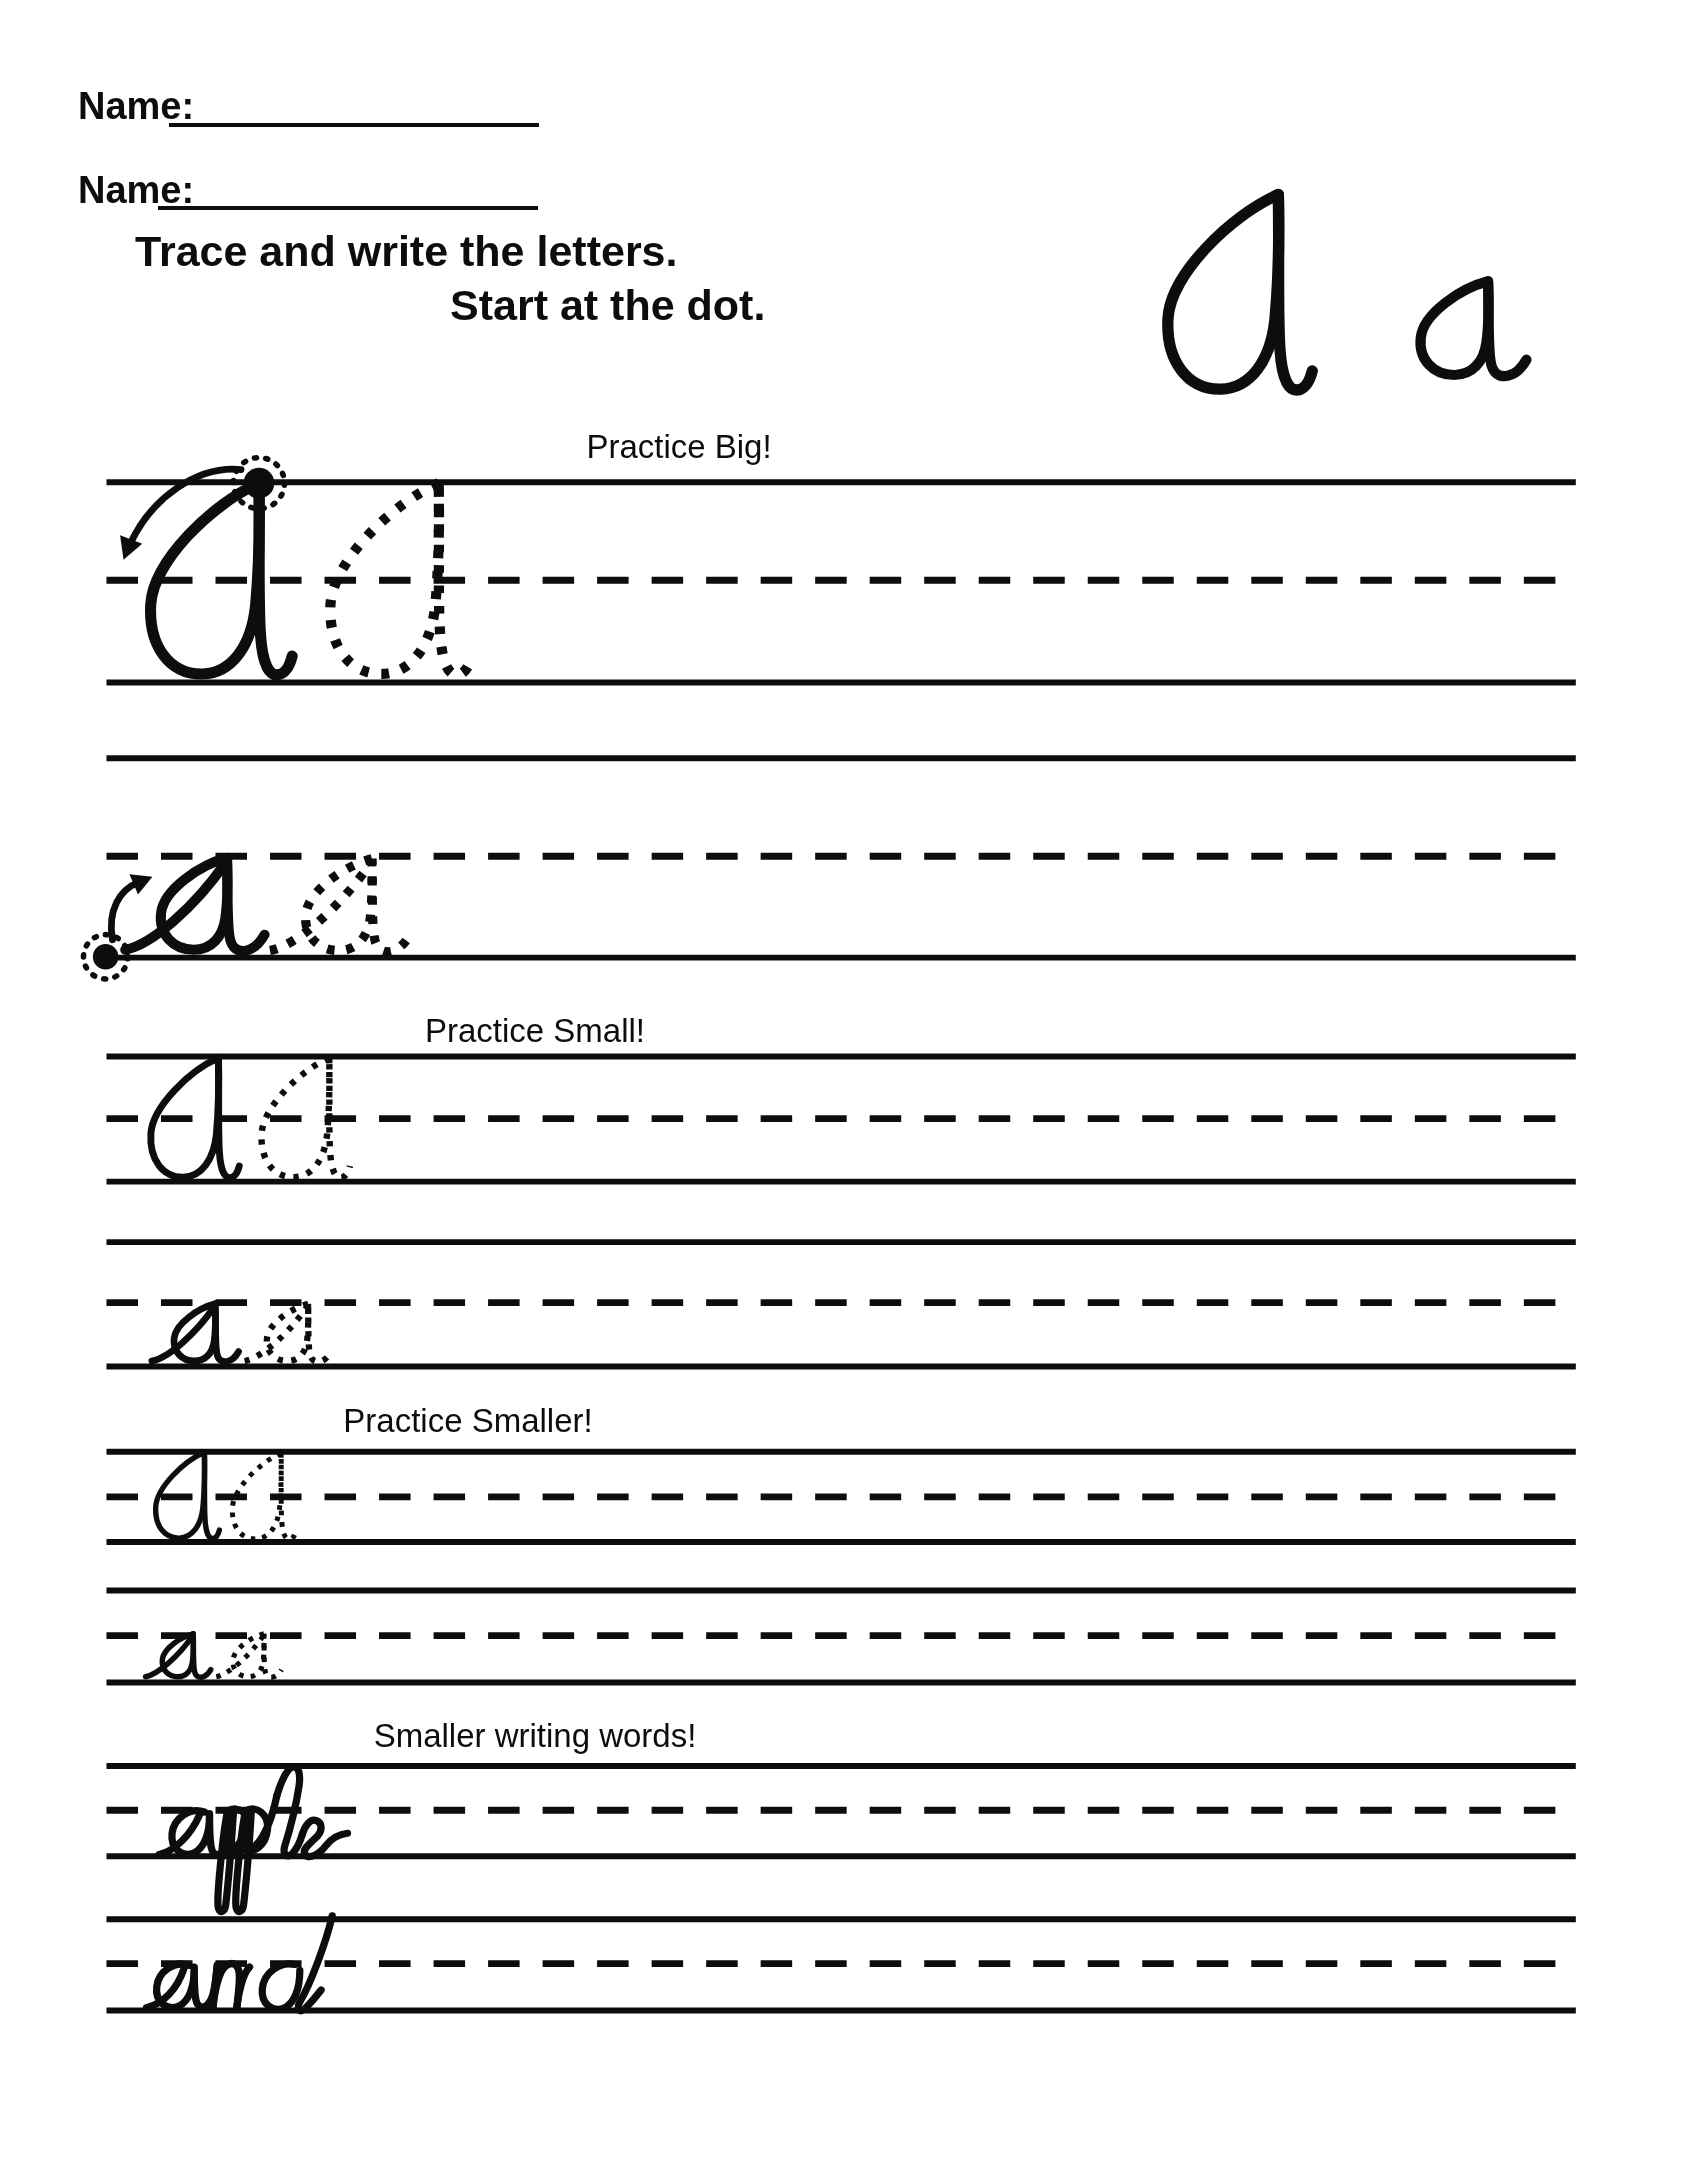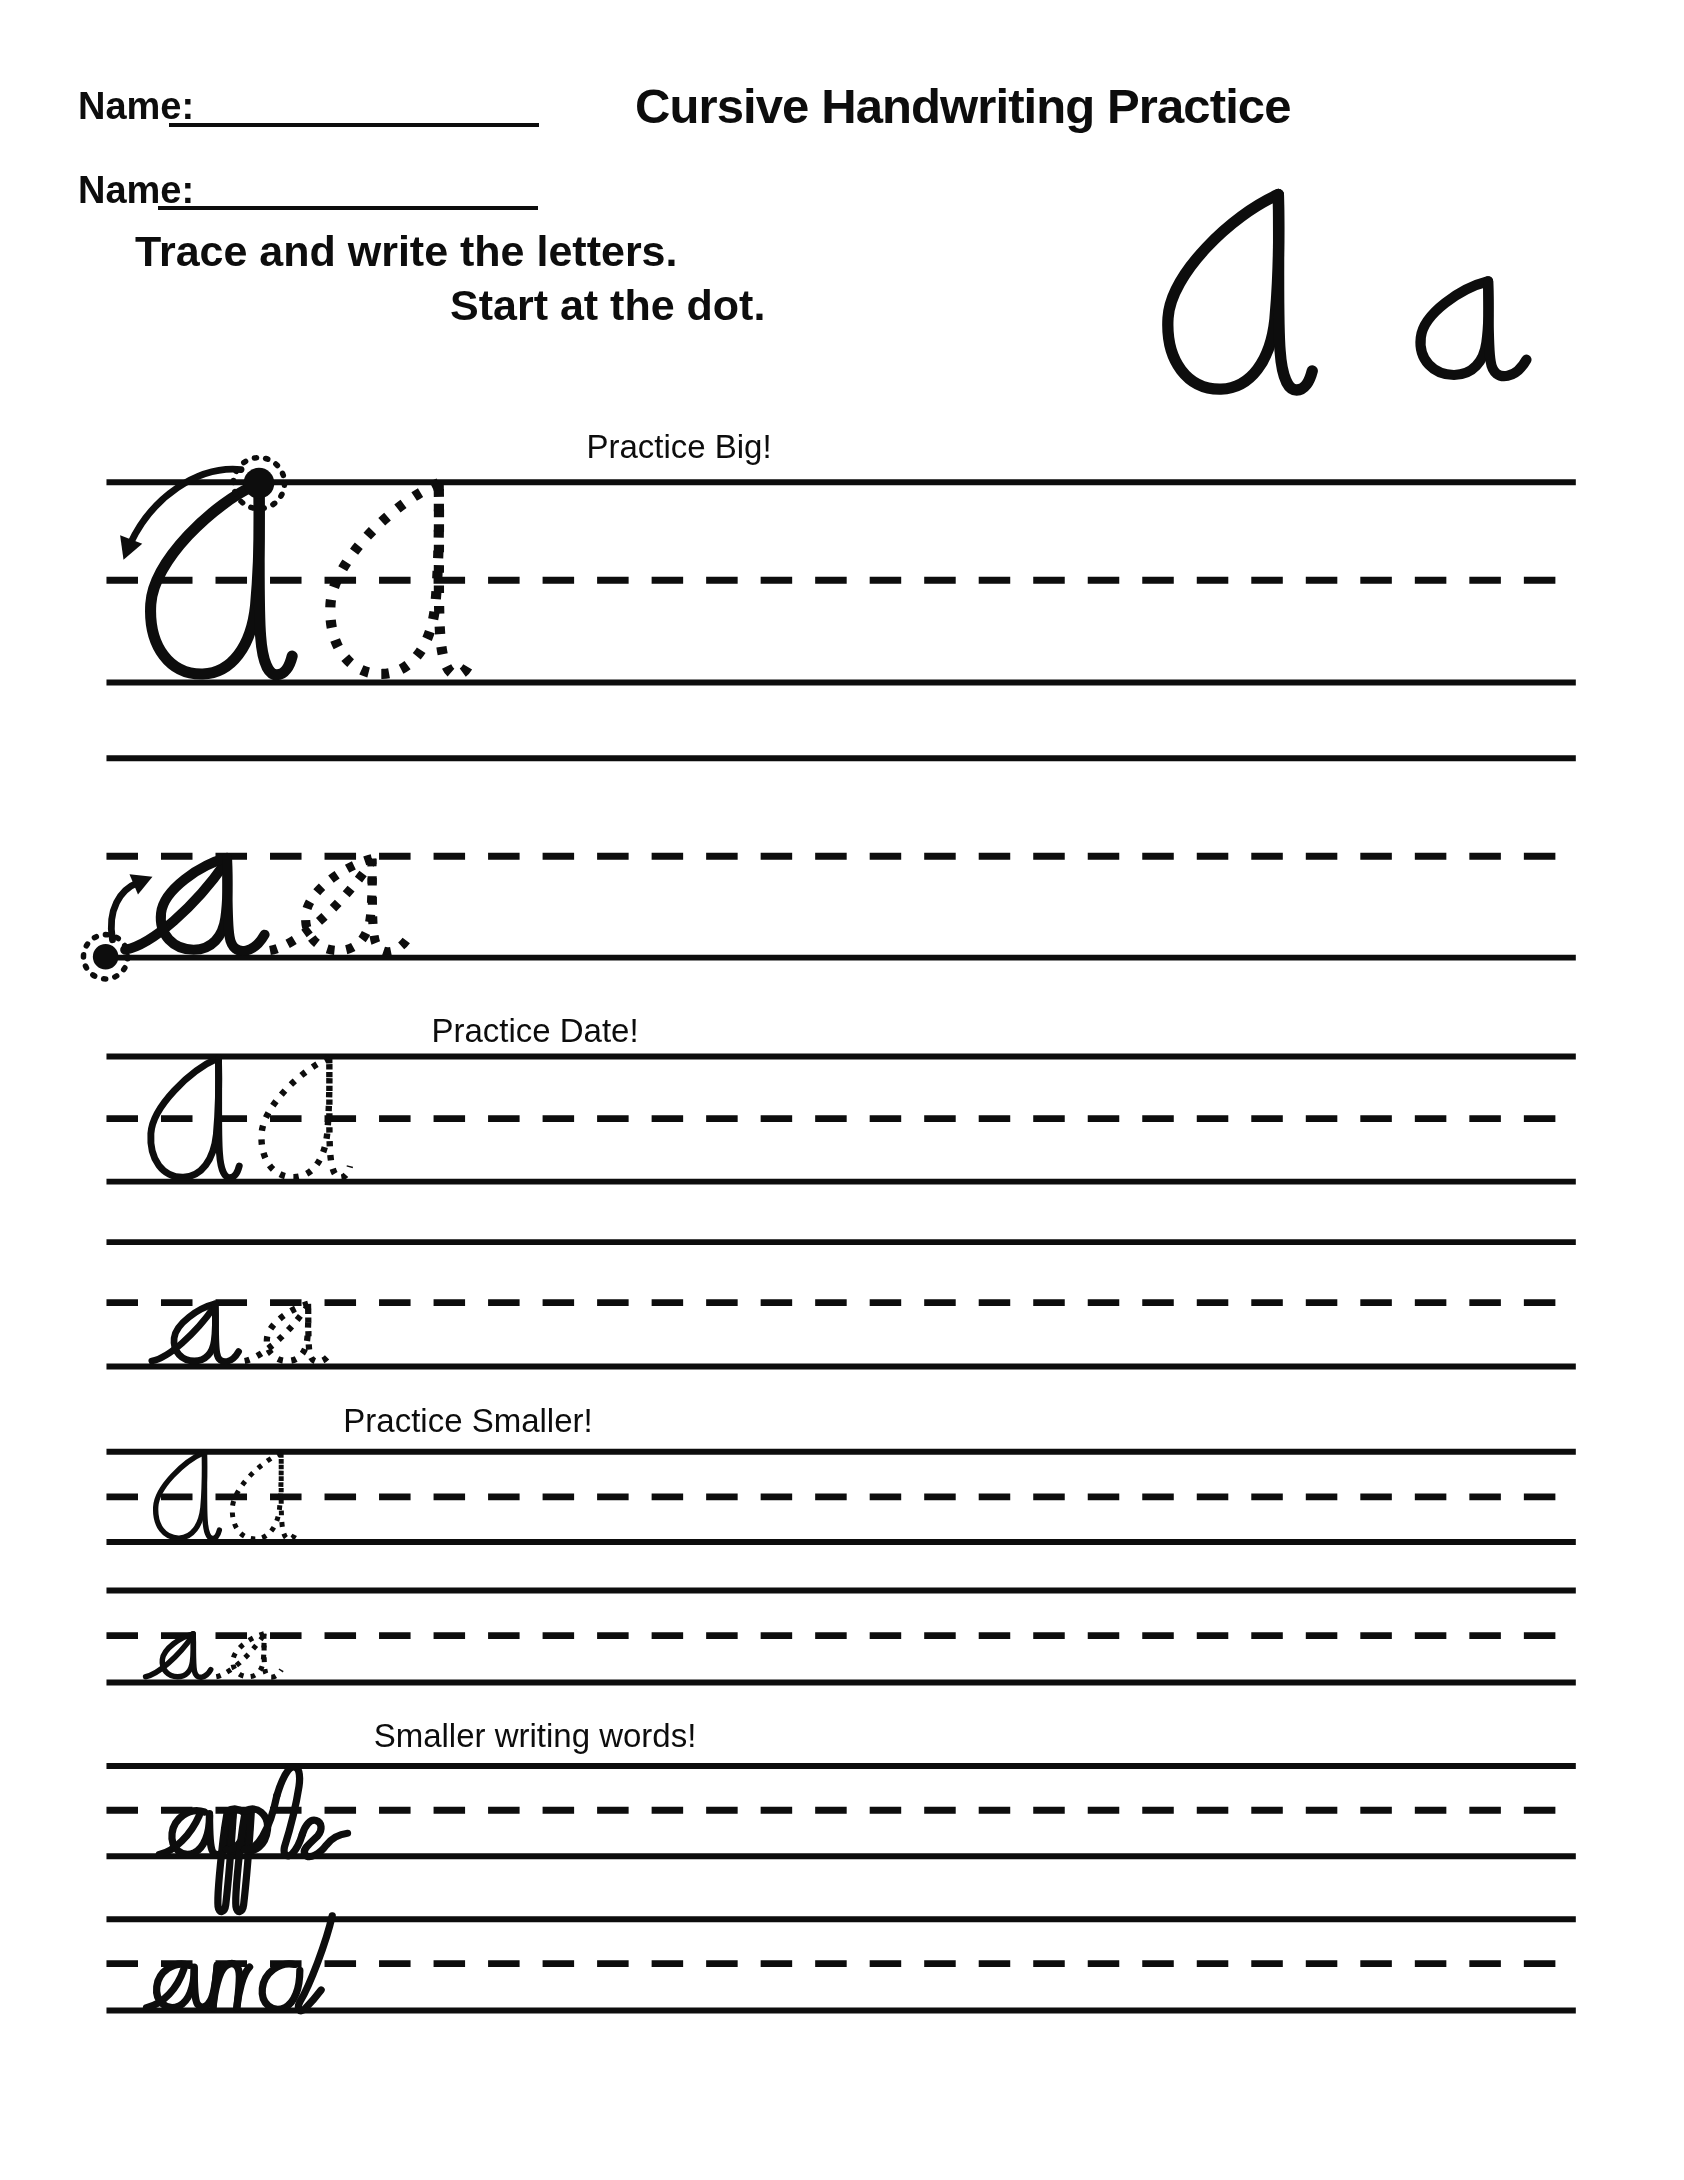--- a/index.html
+++ b/index.html
@@ -29,26 +29,25 @@
 </style>
 </head>
 <body>
 
 <div id="page">
 
   <div class="abs txt" id="name-label">Name:</div>
   <div class="abs" id="name-line"></div>
   <div class="abs txt" id="date-label">Name:</div>
   <div class="abs" id="date-line"></div>
-  <div class="abs txt" id="page-title">Cursive Handwriting Practice</div>
   <div class="abs txt" id="instruction-1">Trace and write the letters.</div>
   <div class="abs txt" id="instruction-2">Start at the dot.</div>
 
   <div class="abs txt section-label" id="label-big">Practice Big!</div>
-  <div class="abs txt section-label" id="label-small">Practice Date!</div>
+  <div class="abs txt section-label" id="label-small">Practice Small!</div>
   <div class="abs txt section-label" id="label-smaller">Practice Smaller!</div>
   <div class="abs txt section-label" id="label-words">Smaller writing words!</div>
 
   <svg id="sheet-svg" class="abs" width="1684" height="2181" viewBox="0 0 1977 2560">
     <defs>
 
       <g id="cap-A">
         <path d="M 140 6 C 85 30 16 98 13 148 C 10 198 36 231 74 230 C 108 229 131 197 136 150 C 140 106 141 50 140 6"></path>
         <path d="M 140 6 C 141 82 139 152 142 186 C 144 215 151 231 161 231 C 170 231 176 221 179 209"></path>
       </g>

